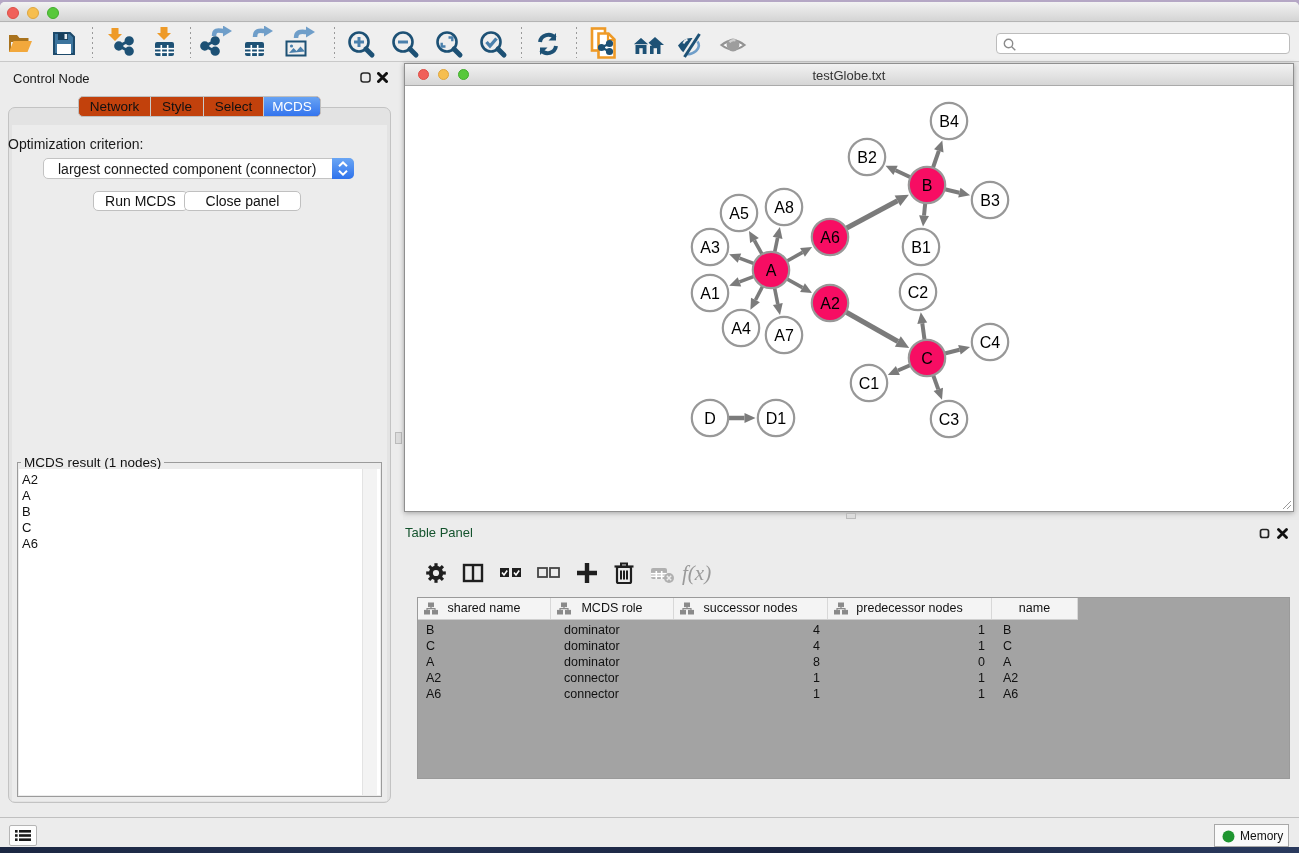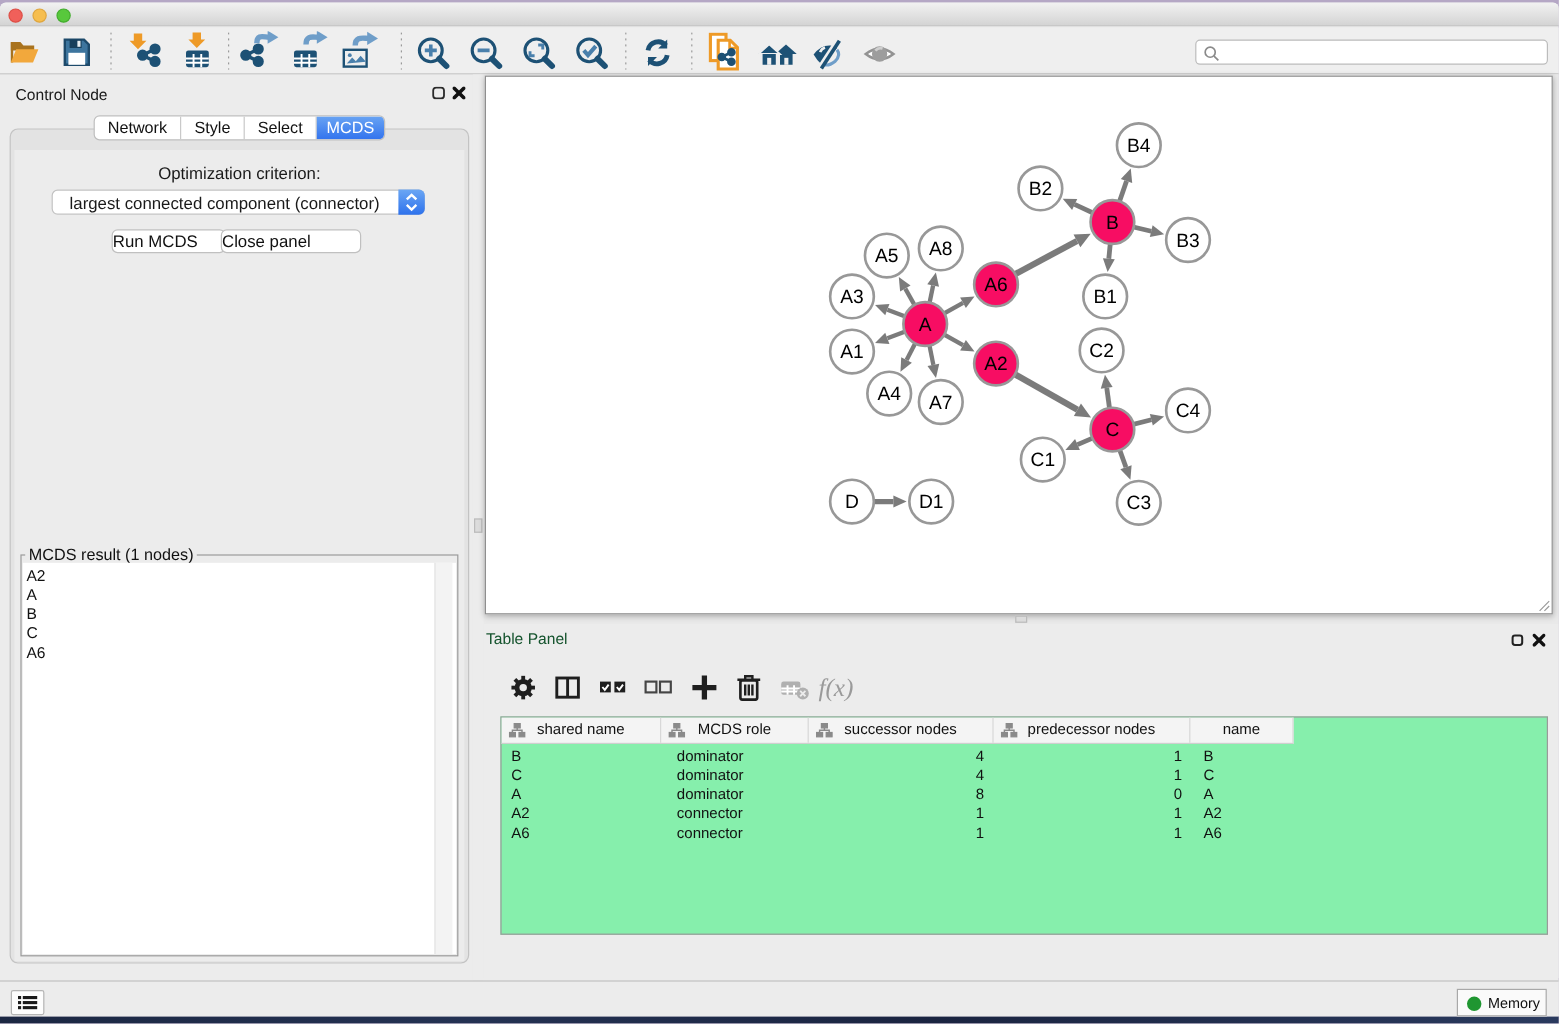--- a/index.html
+++ b/index.html
@@ -9,45 +9,45 @@
 #win{position:absolute;left:0;top:2px;width:1299px;height:845px;background:#ececec;border-radius:5px 5px 0 0}
 #titlebar{position:absolute;left:0;top:2px;width:1299px;height:20px;background:linear-gradient(#f2f2f2,#d4d4d4);border-radius:5px 5px 0 0;border-bottom:1px solid #b4b4b4}
 #titlebar .t{position:absolute;left:0;right:0;top:3px;text-align:center;font-size:13px;color:#3c3c3c}
 .tl{position:absolute;top:5px;width:12px;height:12px;border-radius:50%}
 #toolbar{position:absolute;left:0;top:23px;width:1299px;height:39px;background:#efefef;border-bottom:1px solid #c9c9c9}
 .vsep{position:absolute;top:4px;height:31px;width:1px;background-image:linear-gradient(#9a9a9a 40%,rgba(0,0,0,0) 0%);background-size:1px 5px}
 #searchbox{position:absolute;left:996px;top:10px;width:294px;height:21px;background:#fff;border:1px solid #bcbcbc;border-radius:4px}
 #ctlhead{position:absolute;left:13px;top:71px;font-size:13px;color:#1a1a1a}
 #ctlbox{position:absolute;left:8px;top:107px;width:383px;height:696px;background:#e3e3e3;border:1px solid #c3c3c3;border-radius:7px}
 #ctlinner{position:absolute;left:3px;top:17px;width:375px;height:676px;background:#ececec}
-#tabs{position:absolute;left:78px;top:96px;height:21px;display:flex;border:1px solid #bfbfbf;border-radius:5px;background:#ffffff;overflow:hidden}
+#tabs{position:absolute;left:78px;top:96px;height:21px;display:flex;border:1px solid #bfbfbf;border-radius:5px;background:#c2410c;overflow:hidden}
 #tabs div{font-size:13.5px;color:#111;text-align:center;line-height:19px;border-right:1px solid #c9c9c9}
 #tabs div:last-child{border-right:none}
 #tabs .sel{background:linear-gradient(#68a3f3,#3374ee);color:#fff}
-#optlabel{position:absolute;left:8px;top:136px;width:383px;text-align:center;font-size:14px;color:#1a1a1a}
+#optlabel{position:absolute;left:8px;top:136px;width:383px;text-align:left;font-size:14px;color:#1a1a1a}
 #dropdown{position:absolute;left:43px;top:158px;width:311px;height:21px;background:#fff;border:1px solid #c3c3c3;border-radius:5px}
 #dropdown .txt{position:absolute;left:14px;top:2px;font-size:14px;color:#1a1a1a}
 #dropdown .cap{position:absolute;right:-1px;top:-1px;width:22px;height:21px;background:linear-gradient(#6aa6f4,#2e72ec);border-radius:0 5px 5px 0}
-.btn{position:absolute;top:191px;height:20px;background:#fff;border:1px solid #c0c0c0;border-radius:5px;font-size:14px;color:#111;text-align:left;line-height:19px}
+.btn{position:absolute;top:191px;height:20px;background:#fff;border:1px solid #c0c0c0;border-radius:5px;font-size:14px;color:#111;text-align:center;line-height:19px}
 #fieldset{position:absolute;left:17px;top:462px;width:365px;height:335px;border:1px solid #9b9b9b}
 #fslegend{position:absolute;left:21px;top:455px;font-size:13.5px;color:#111;background:#ececec;padding:0 3px}
 #fslist{position:absolute;left:19px;top:469px;width:361px;height:326px;background:#fff;font-size:13px;color:#111;padding-top:3px}
 #fslist .it{height:16px;line-height:16px;padding-left:3px}
 #fsscroll{position:absolute;left:343px;top:0px;width:15px;height:326px;background:#f3f3f3;border-left:1px solid #e3e3e3}
 #mdi{position:absolute;left:403px;top:62px;width:896px;height:458px;background:#e9e9e9}
 #netwin{position:absolute;left:404px;top:63px;width:890px;height:449px;background:#fff;border:1px solid #8f8f8f;box-shadow:0 1px 5px rgba(0,0,0,0.3)}
 #nettitle{position:absolute;left:0;top:0;width:888px;height:22px;background:linear-gradient(#f2f2f2,#d6d6d6);border-bottom:1px solid #aaa}
 #nettitle .t{position:absolute;left:0;right:0;top:4px;text-align:center;font-size:13px;color:#333}
 #grip{position:absolute;right:1px;bottom:1px;width:10px;height:10px}
 #vsplit{position:absolute;left:394px;top:62px;width:9px;height:755px;background:#ececec}
 #hgrab{position:absolute;left:846px;top:513px;width:10px;height:6px;background:#dcdcdc;border:1px solid #bbb}
 #vgrab{position:absolute;left:395px;top:432px;width:7px;height:12px;background:#dcdcdc;border:1px solid #bbb}
 #tpanel{position:absolute;left:403px;top:520px;width:896px;height:295px;background:#ececec}
 #tphead{position:absolute;left:2px;top:5px;font-size:13px;color:#14532d}
-#tptable{position:absolute;left:14px;top:77px;width:873px;height:182px;background:#86efac;border:1px solid #9a9a9a}
+#tptable{position:absolute;left:14px;top:77px;width:873px;height:182px;background:#a3a3a3;border:1px solid #9a9a9a}
 #thead{position:absolute;left:0;top:0;width:660px;height:22px;background:#f4f4f4;border-bottom:1px solid #cfcfcf}
 #thead .hc{position:absolute;top:0;height:21px;border-right:1px solid #d8d8d8;text-align:center;font-size:12.5px;color:#111;line-height:21px}
 .trow{position:absolute;font-size:12.5px;color:#111;height:16px;line-height:16px}
 #btabs{position:absolute;left:267px;top:270px;height:21px;display:flex;border:1px solid #bdbdbd;border-radius:5px;background:#fff;overflow:hidden}
 #btabs div{font-size:13.5px;color:#111;text-align:center;line-height:20px;border-right:1px solid #c9c9c9}
 #btabs div:last-child{border-right:none}
 #btabs .sel{background:linear-gradient(#64a4f6,#3d86f2);color:#f2f7fd}
 #status{position:absolute;left:0;top:817px;width:1299px;height:30px;background:#ececec;border-top:1px solid #c0c0c0}
 #listbtn{position:absolute;left:9px;top:7px;width:28px;height:21px;background:#fdfdfd;border:1px solid #b5b5b5;border-radius:2px}
 #membtn{position:absolute;left:1214px;top:6px;width:75px;height:23px;background:#fafafa;border:1px solid #a8a8a8;font-size:12px;color:#111}
@@ -227,20 +227,26 @@
     <div class="it">B</div>
     <div class="it">C</div>
     <div class="it">A6</div>
   <div id="fsscroll"></div>
 </div>
 
 <div id="mdi"></div>
 <div id="vsplit"></div>
 <div id="vgrab"></div>
 <div id="netwin">
+  <div id="nettitle">
+    <div class="tl" style="left:13px;top:5px;width:11px;height:11px;background:#f0605a;border:1px solid #dd4f46"></div>
+    <div class="tl" style="left:33px;top:5px;width:11px;height:11px;background:#f6be4f;border:1px solid #dfa63e"></div>
+    <div class="tl" style="left:53px;top:5px;width:11px;height:11px;background:#58c83c;border:1px solid #43ad2e"></div>
+    <div class="t">testGlobe.txt</div>
+  </div>
   <svg class="abs" style="left:0;top:23px" width="888" height="424" viewBox="0 0 888 424" font-family="Liberation Sans,sans-serif">
 <line x1="366.0" y1="183.0" x2="334.5" y2="194.9" stroke="#7b7b7b" stroke-width="3.6"></line>
 <polygon points="324.2,198.8 332.7,190.2 336.2,199.6" fill="#7b7b7b"></polygon>
 <line x1="366.0" y1="183.0" x2="334.5" y2="171.1" stroke="#7b7b7b" stroke-width="3.6"></line>
 <polygon points="324.2,167.2 336.2,166.4 332.7,175.8" fill="#7b7b7b"></polygon>
 <line x1="366.0" y1="183.0" x2="349.4" y2="153.5" stroke="#7b7b7b" stroke-width="3.6"></line>
 <polygon points="344.0,143.9 353.8,151.0 345.1,155.9" fill="#7b7b7b"></polygon>
 <line x1="366.0" y1="183.0" x2="372.6" y2="150.9" stroke="#7b7b7b" stroke-width="3.6"></line>
 <polygon points="374.9,140.1 377.5,151.9 367.7,149.8" fill="#7b7b7b"></polygon>
 <line x1="366.0" y1="183.0" x2="350.5" y2="213.0" stroke="#7b7b7b" stroke-width="3.6"></line>

